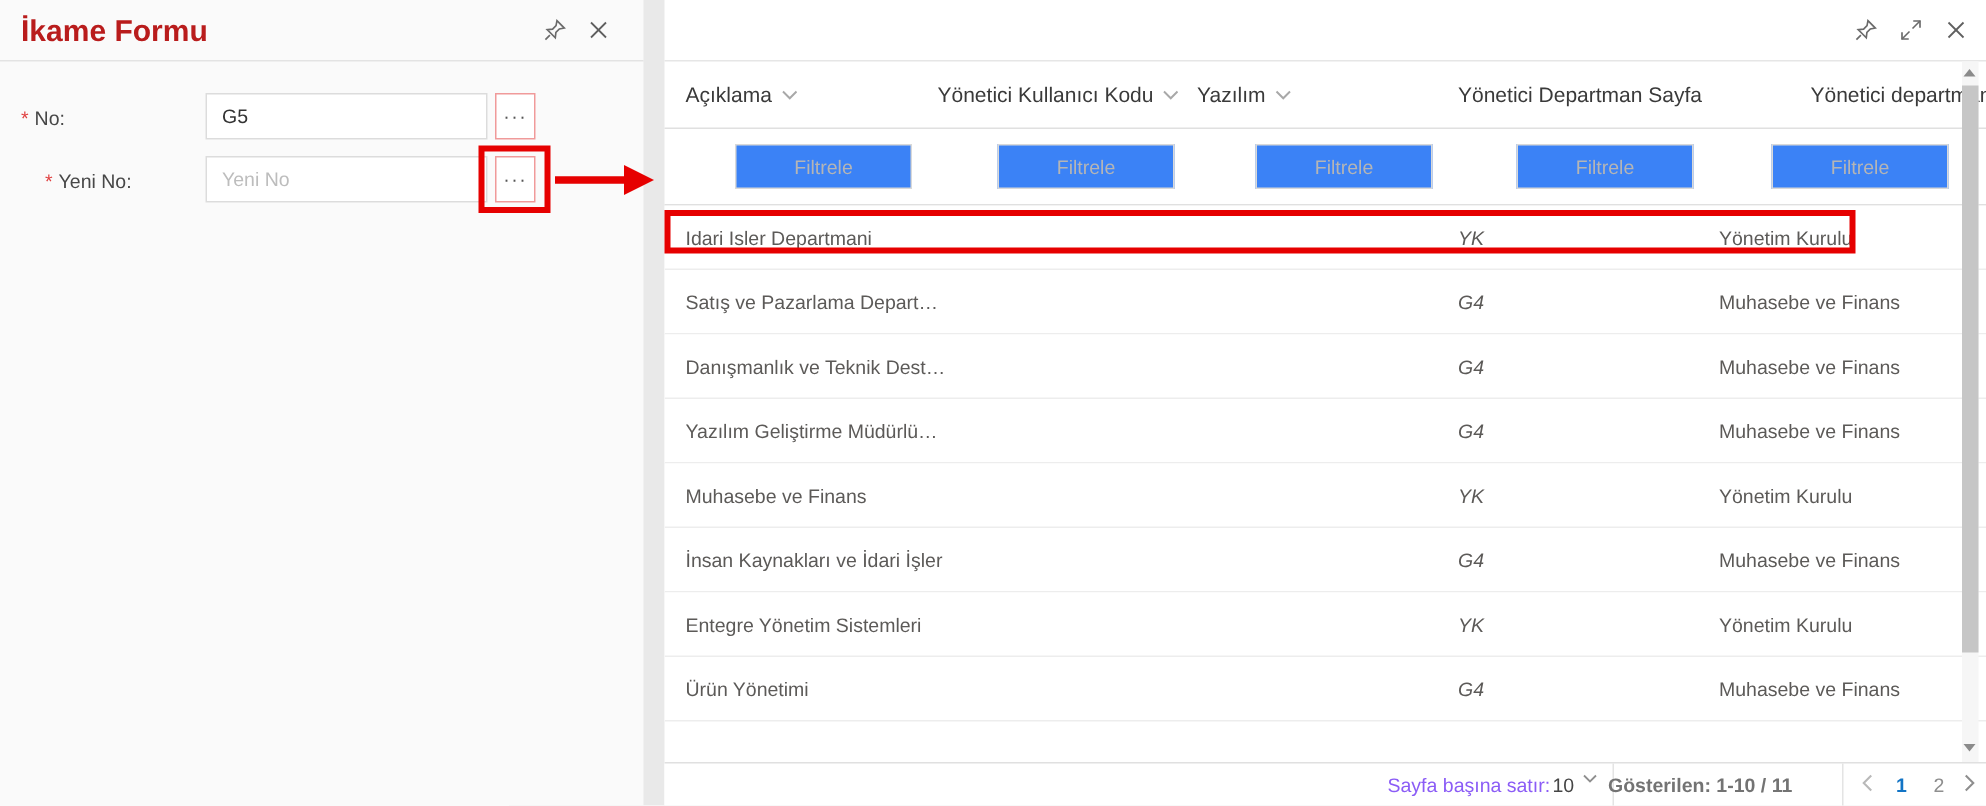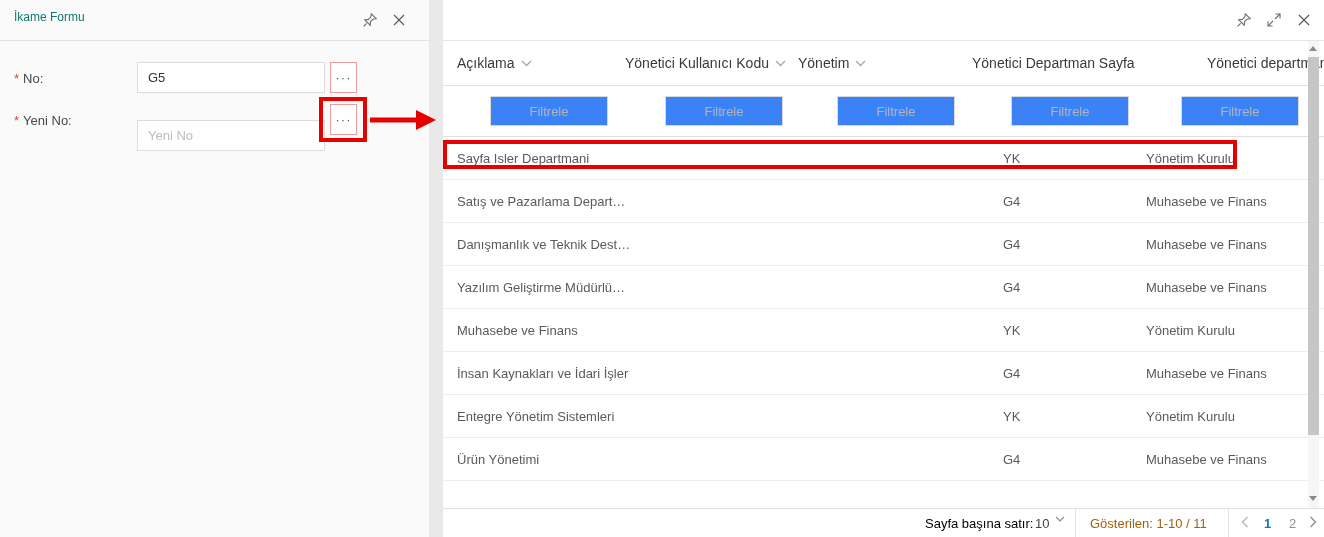--- a/index.html
+++ b/index.html
@@ -6,38 +6,38 @@
   html,body { margin:0; padding:0; }
   body {
     width:1324px; height:537px; position:relative; overflow:hidden;
     background:#e9e9e9;
     font-family:"Liberation Sans", sans-serif;
   }
 
   
   .left-panel { position:absolute; left:0; top:0; width:429px; height:537px; background:#fafafa; }
   .lp-header { position:relative; height:41px; border-bottom:1px solid #e3e3e3; }
-  .lp-title { position:absolute; left:14px; top:10px; font-size:12px; font-weight:normal; color:#0f766e; }
+  .lp-title { position:absolute; left:14px; top:10px; font-size:20px; font-weight:bold; color:#b91c1c; }
   .icon-btn { background:none; border:none; padding:0; cursor:pointer; width:16px; height:16px; display:block; }
   .lp-icons { position:absolute; right:22px; top:12px; display:flex; gap:13px; }
   .rp-icons { position:absolute; right:12px; top:12px; display:flex; gap:14px; }
 
   .form-label { position:absolute; left:14px; font-size:13px; color:#474747; white-space:nowrap; }
   .form-label.row1 { top:71px; }
-  .form-label.row2 { top:113px; }
+  .form-label.row2 { top:113px;margin-left:16px; }
   .req { color:#e04040; margin-right:4px; }
 
   .text-input {
     position:absolute; left:137px; width:188px; height:31px;
     border:1px solid #dcdcdc; background:#fff; font-family:inherit;
     font-size:13px; color:#333; padding:0 10px; outline:none;
   }
   .text-input::placeholder { color:#bdbdbd; }
   .text-input.row1 { top:62px; }
-  .text-input.row2 { top:104px;margin-top:16px; }
+  .text-input.row2 { top:104px; }
 
   .ellipsis-btn {
     position:absolute; left:330px; width:27px; height:31px;
     border:1px solid #f09a9a; background:#fff; color:#555;
     font-size:13px; line-height:27px; text-align:center; letter-spacing:1px;
     cursor:pointer; padding:0; font-family:inherit;
   }
   .ellipsis-btn.row1 { top:62px; }
   .ellipsis-btn.row2 { top:104px; }
 
@@ -62,39 +62,39 @@
     position:absolute; top:10px; width:118px; height:30px;
     border:1px solid #d9d9d9; font-family:inherit; font-size:13px; color:#333;
     text-align:center; outline:none; background:#3b82f6;
   }
   .filter-input::placeholder { color:#b5b5b5; }
   .f0 { left:47px; } .f1 { left:222px; } .f2 { left:394px; } .f3 { left:568px; } .f4 { left:738px; }
 
   .rows-viewport { position:relative; height:371px; overflow:hidden; }
   .trow { position:relative; height:43px; border-bottom:1px solid #ededed; cursor:pointer; background:#fff; }
   .tcell { position:absolute; top:14px; font-size:13px; color:#5c5a58; white-space:nowrap; }
-  .c-desc { left:14px; } .c-code { left:560px; } .c-dept { left:703px; }
+  .c-desc { left:14px; } .c-code { left:529px;font-style:italic; } .c-dept { left:703px; }
 
   
   .scrollbar { position:absolute; left:865px; top:41px; width:11px; height:467px; background:#f6f6f6; }
   .sb-arrow { position:absolute; left:1px; width:0; height:0; cursor:pointer;
     border-left:4.5px solid transparent; border-right:4.5px solid transparent; }
   .sb-up { top:5px; border-bottom:5px solid #8b8b8b; }
   .sb-down { bottom:7px; border-top:5px solid #8b8b8b; }
   .sb-thumb { position:absolute; left:0; top:16px; width:11px; height:378px; background:#c6c6c6; cursor:pointer; }
 
   
   .pager { position:absolute; left:0; top:508px; width:881px; height:29px;
     border-top:1px solid #e0e0e0; background:#fff; font-size:13px; }
   .pg-abs { position:absolute; top:7px; white-space:nowrap; }
-  .pg-rows-label { left:482px; color:#000000; }
+  .pg-rows-label { left:482px; color:#8b5cf6; }
   .pg-rows-select { left:592px; color:#454545; display:flex; gap:6px; cursor:pointer; }
   .pg-sep { position:absolute; top:0; width:1px; height:29px; background:#e4e4e4; }
   .sep1 { left:632px; } .sep2 { left:785px; }
-  .pg-showing { left:647px; color:#a16207; }
+  .pg-showing { left:629px; color:#737373;font-weight:bold; }
   .pg-nav { cursor:pointer; background:none; border:none; padding:0; font-family:inherit; font-size:13px; }
   .pg-prev { left:798px; } .pg-next { left:866px; }
   .pg-page { cursor:pointer; }
   .pg-1 { left:821px; color:#1274c5; font-weight:bold; }
   .pg-2 { left:846px; color:#8f8f8f; }
 </style>
 </head>
 <body>
 
 <div class="left-panel">
@@ -169,21 +169,21 @@
           <polyline points="1,1 5.5,5.5 10,1"></polyline>
         </svg>
     </span>
     <span class="hcell h1">
       <span>Yönetici Kullanıcı Kodu</span>
       <svg width="11" height="7" viewBox="0 0 11 7" fill="none" stroke="#a8a8a8" stroke-width="1.3">
           <polyline points="1,1 5.5,5.5 10,1"></polyline>
         </svg>
     </span>
     <span class="hcell h2">
-      <span>Yönetim</span>
+      <span>Yazılım</span>
       <svg width="11" height="7" viewBox="0 0 11 7" fill="none" stroke="#a8a8a8" stroke-width="1.3">
           <polyline points="1,1 5.5,5.5 10,1"></polyline>
         </svg>
     </span>
     <span class="hcell h3">
       <span>Yönetici Departman Sayfa</span>
     </span>
     <span class="hcell h4">
       <span>Yönetici departmanı</span>
 
@@ -193,21 +193,21 @@
   <div class="filter-row">
     <input class="filter-input f0" placeholder="Filtrele" style="">
     <input class="filter-input f1" placeholder="Filtrele" style="">
     <input class="filter-input f2" placeholder="Filtrele" style="">
     <input class="filter-input f3" placeholder="Filtrele" style="">
     <input class="filter-input f4" placeholder="Filtrele" style="">
   </div>
 
   <div class="rows-viewport">
     <div class="trow">
-      <span class="tcell c-desc">Sayfa Isler Departmani</span>
+      <span class="tcell c-desc">Idari Isler Departmani</span>
       <span class="tcell c-code">YK</span>
       <span class="tcell c-dept">Yönetim Kurulu</span>
     </div>
     <div class="trow">
       <span class="tcell c-desc">Satış ve Pazarlama Depart…</span>
       <span class="tcell c-code">G4</span>
       <span class="tcell c-dept">Muhasebe ve Finans</span>
     </div>
     <div class="trow">
       <span class="tcell c-desc">Danışmanlık ve Teknik Dest…</span>

